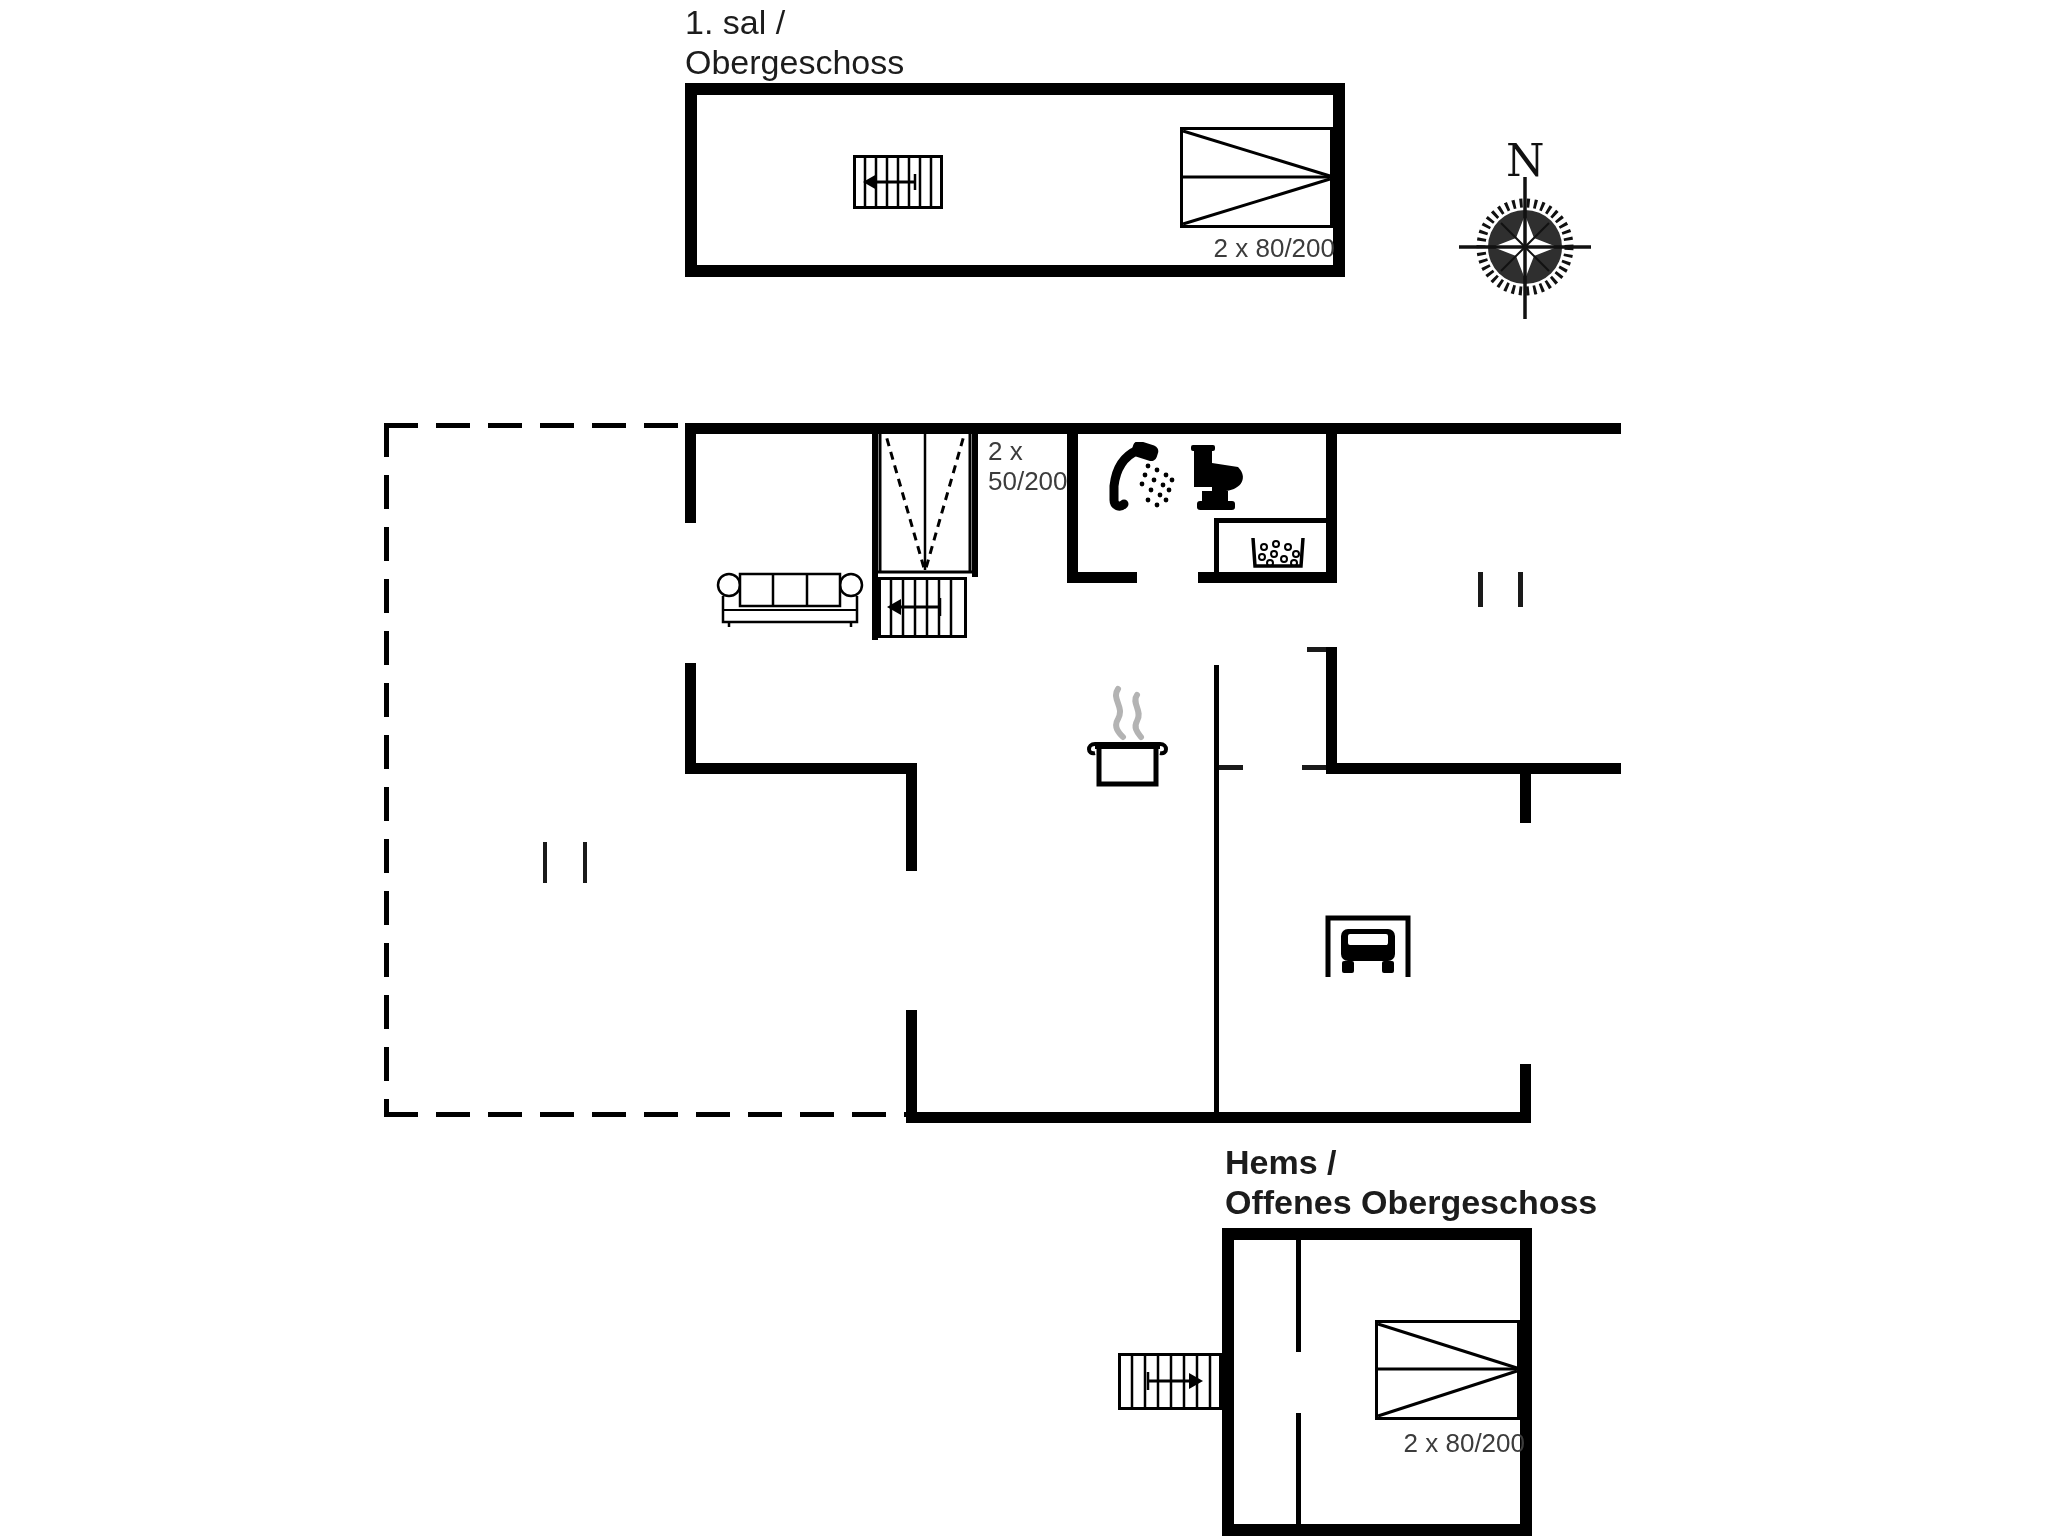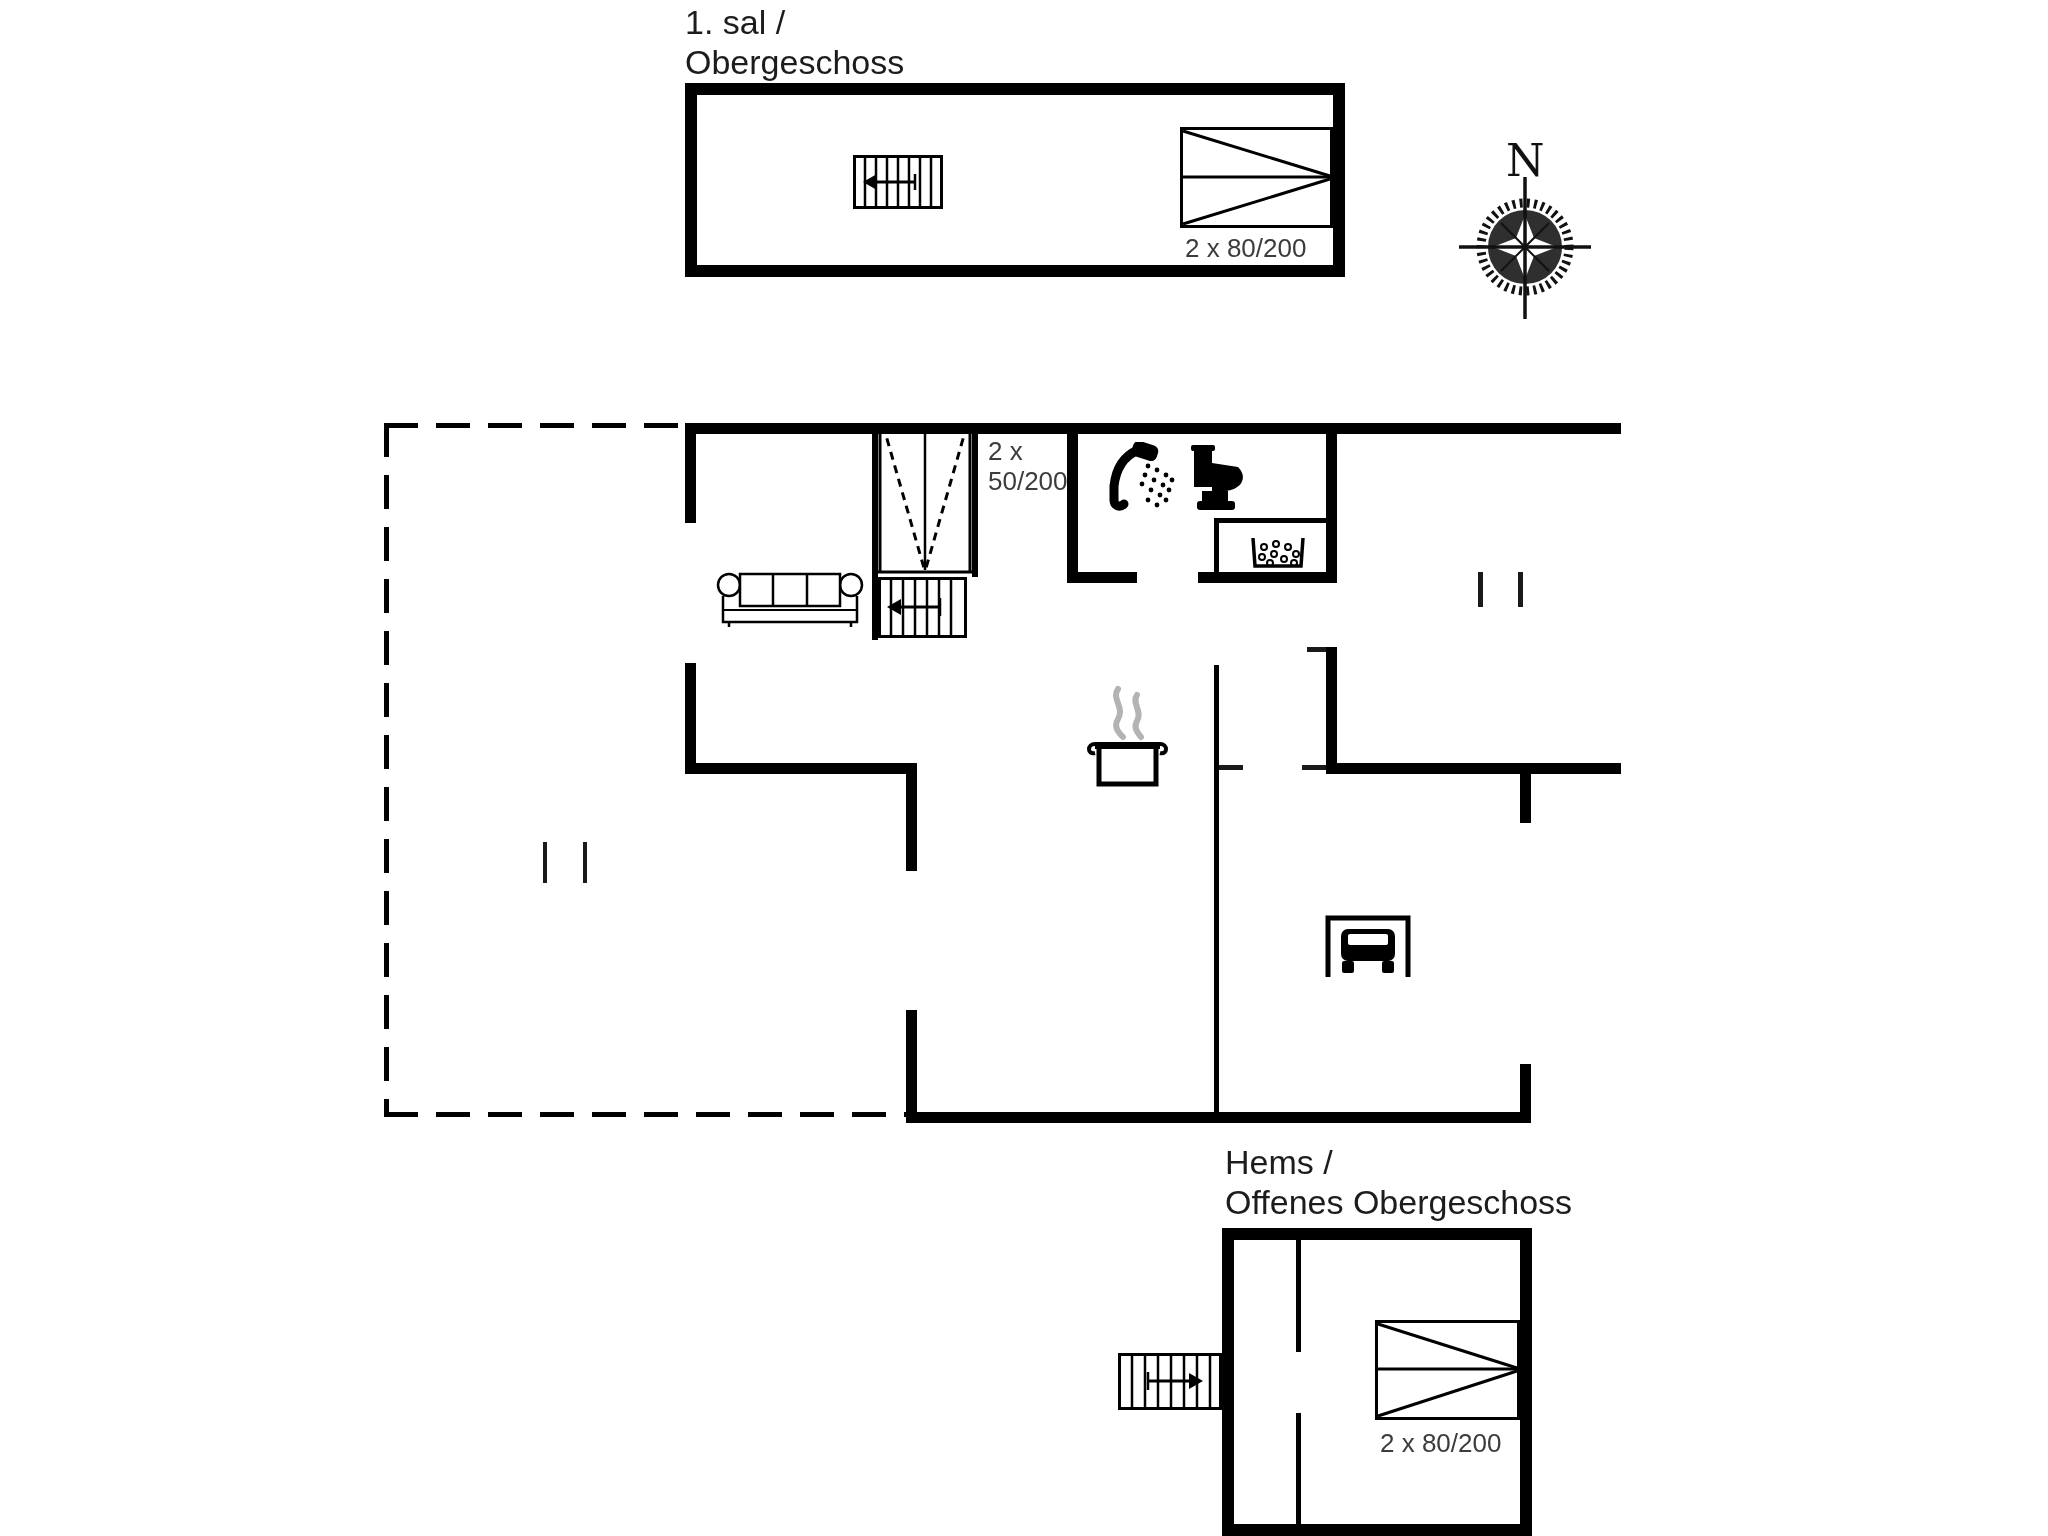--- a/index.html
+++ b/index.html
@@ -4,21 +4,21 @@
 <style>
   html,body{margin:0;padding:0;background:#fff;}
   .canvas{position:relative;width:1621px;height:1536px;background:#fff;overflow:hidden;
           font-family:"Liberation Sans","DejaVu Sans",sans-serif;}
   .w{position:absolute;background:#000;}
   .dash-h{position:absolute;height:5px;background:repeating-linear-gradient(90deg,#000 0 34px,transparent 34px 52px);}
   .dash-v{position:absolute;width:5px;background:repeating-linear-gradient(180deg,#000 0 34px,transparent 34px 52px);}
   .tick{position:absolute;background:#1a1a1a;}
   .floor-title{position:absolute;color:#1c1c1c;font-size:34px;line-height:40px;white-space:pre;}
   .dim-label{position:absolute;color:#3c3c3c;font-size:26px;line-height:30px;text-align:center;}
-  .center{text-align:left;}
+  .center{text-align:right;}
   .north{position:absolute;color:#111;font-family:"DejaVu Serif","Liberation Serif",serif;font-size:44px;}
   svg{position:absolute;display:block;}
 </style>
 </head>
 <body>
 
 <div class="canvas">
 
   <div class="floor-title" style="left:685px;top:2px;"><span>1. sal /</span><br><span>Obergeschoss</span></div>
 
@@ -195,21 +195,21 @@
 
   <svg style="left:1325px;top:915px;" width="86" height="64" viewBox="0 0 86 64">
     <path d="M3,62 L3,3 L83,3 L83,62" fill="none" stroke="#000" stroke-width="5"></path>
     <rect x="16" y="14" width="54" height="32" rx="7" fill="#000"></rect>
     <rect x="23" y="19" width="40" height="11" rx="2" fill="#fff"></rect>
     <path d="M50,30 a6,6 0 0 1 12,0" fill="#fff"></path>
     <rect x="17" y="46" width="12" height="12" rx="2" fill="#000"></rect>
     <rect x="57" y="46" width="12" height="12" rx="2" fill="#000"></rect>
   </svg>
 
-  <div class="floor-title" style="left:1225px;top:1142px;"><span>Hems /</span><br><span>Offenes Obergeschoss</span></div>
+  <div class="floor-title" style="left:1225px;top:1142px;font-weight:bold;"><span>Hems /</span><br><span>Offenes Obergeschoss</span></div>
 
   <div class="w" style="left:1222px;top:1228px;width:310px;height:12px;"></div>
   <div class="w" style="left:1222px;top:1228px;width:12px;height:308px;"></div>
   <div class="w" style="left:1520px;top:1228px;width:12px;height:308px;"></div>
   <div class="w" style="left:1222px;top:1524px;width:310px;height:12px;"></div>
   <div class="w" style="left:1296px;top:1240px;width:5px;height:112px;"></div>
   <div class="w" style="left:1296px;top:1413px;width:5px;height:111px;"></div>
 
   <svg style="left:1118px;top:1353px;" width="104" height="57" viewBox="0 0 104 57">
     <rect x="1.5" y="1.5" width="101" height="54" fill="none" stroke="#000" stroke-width="3"></rect>

